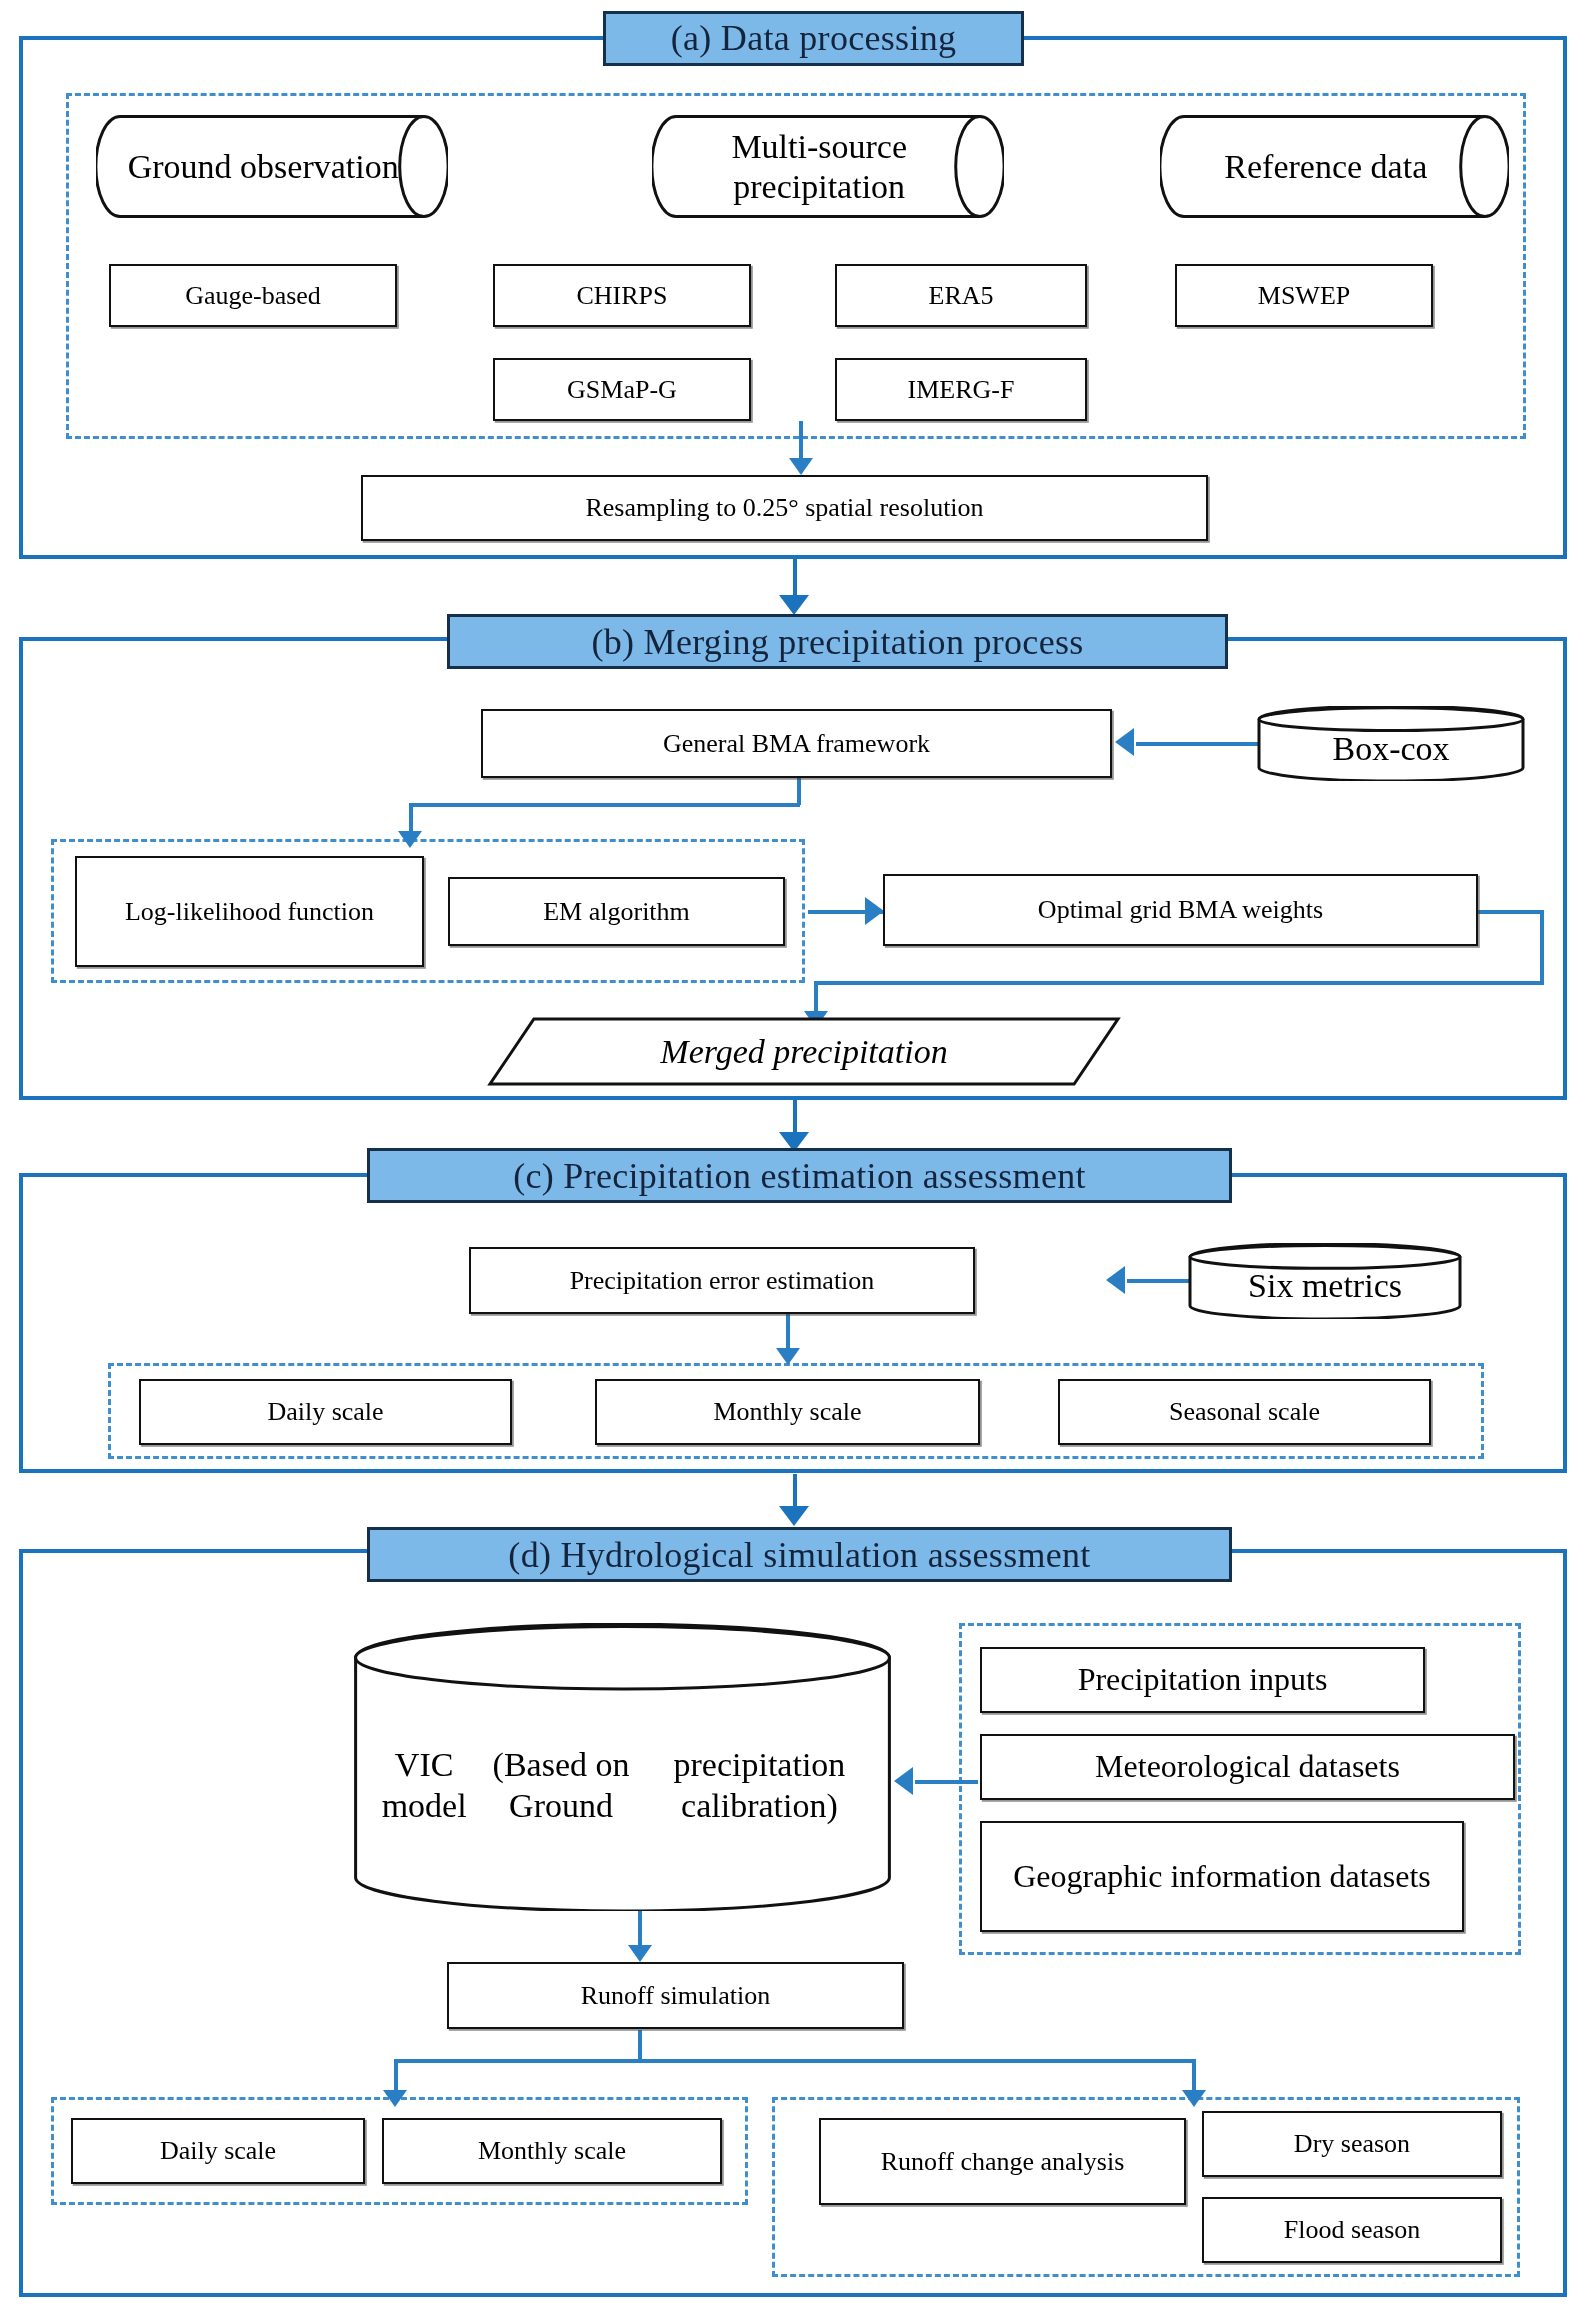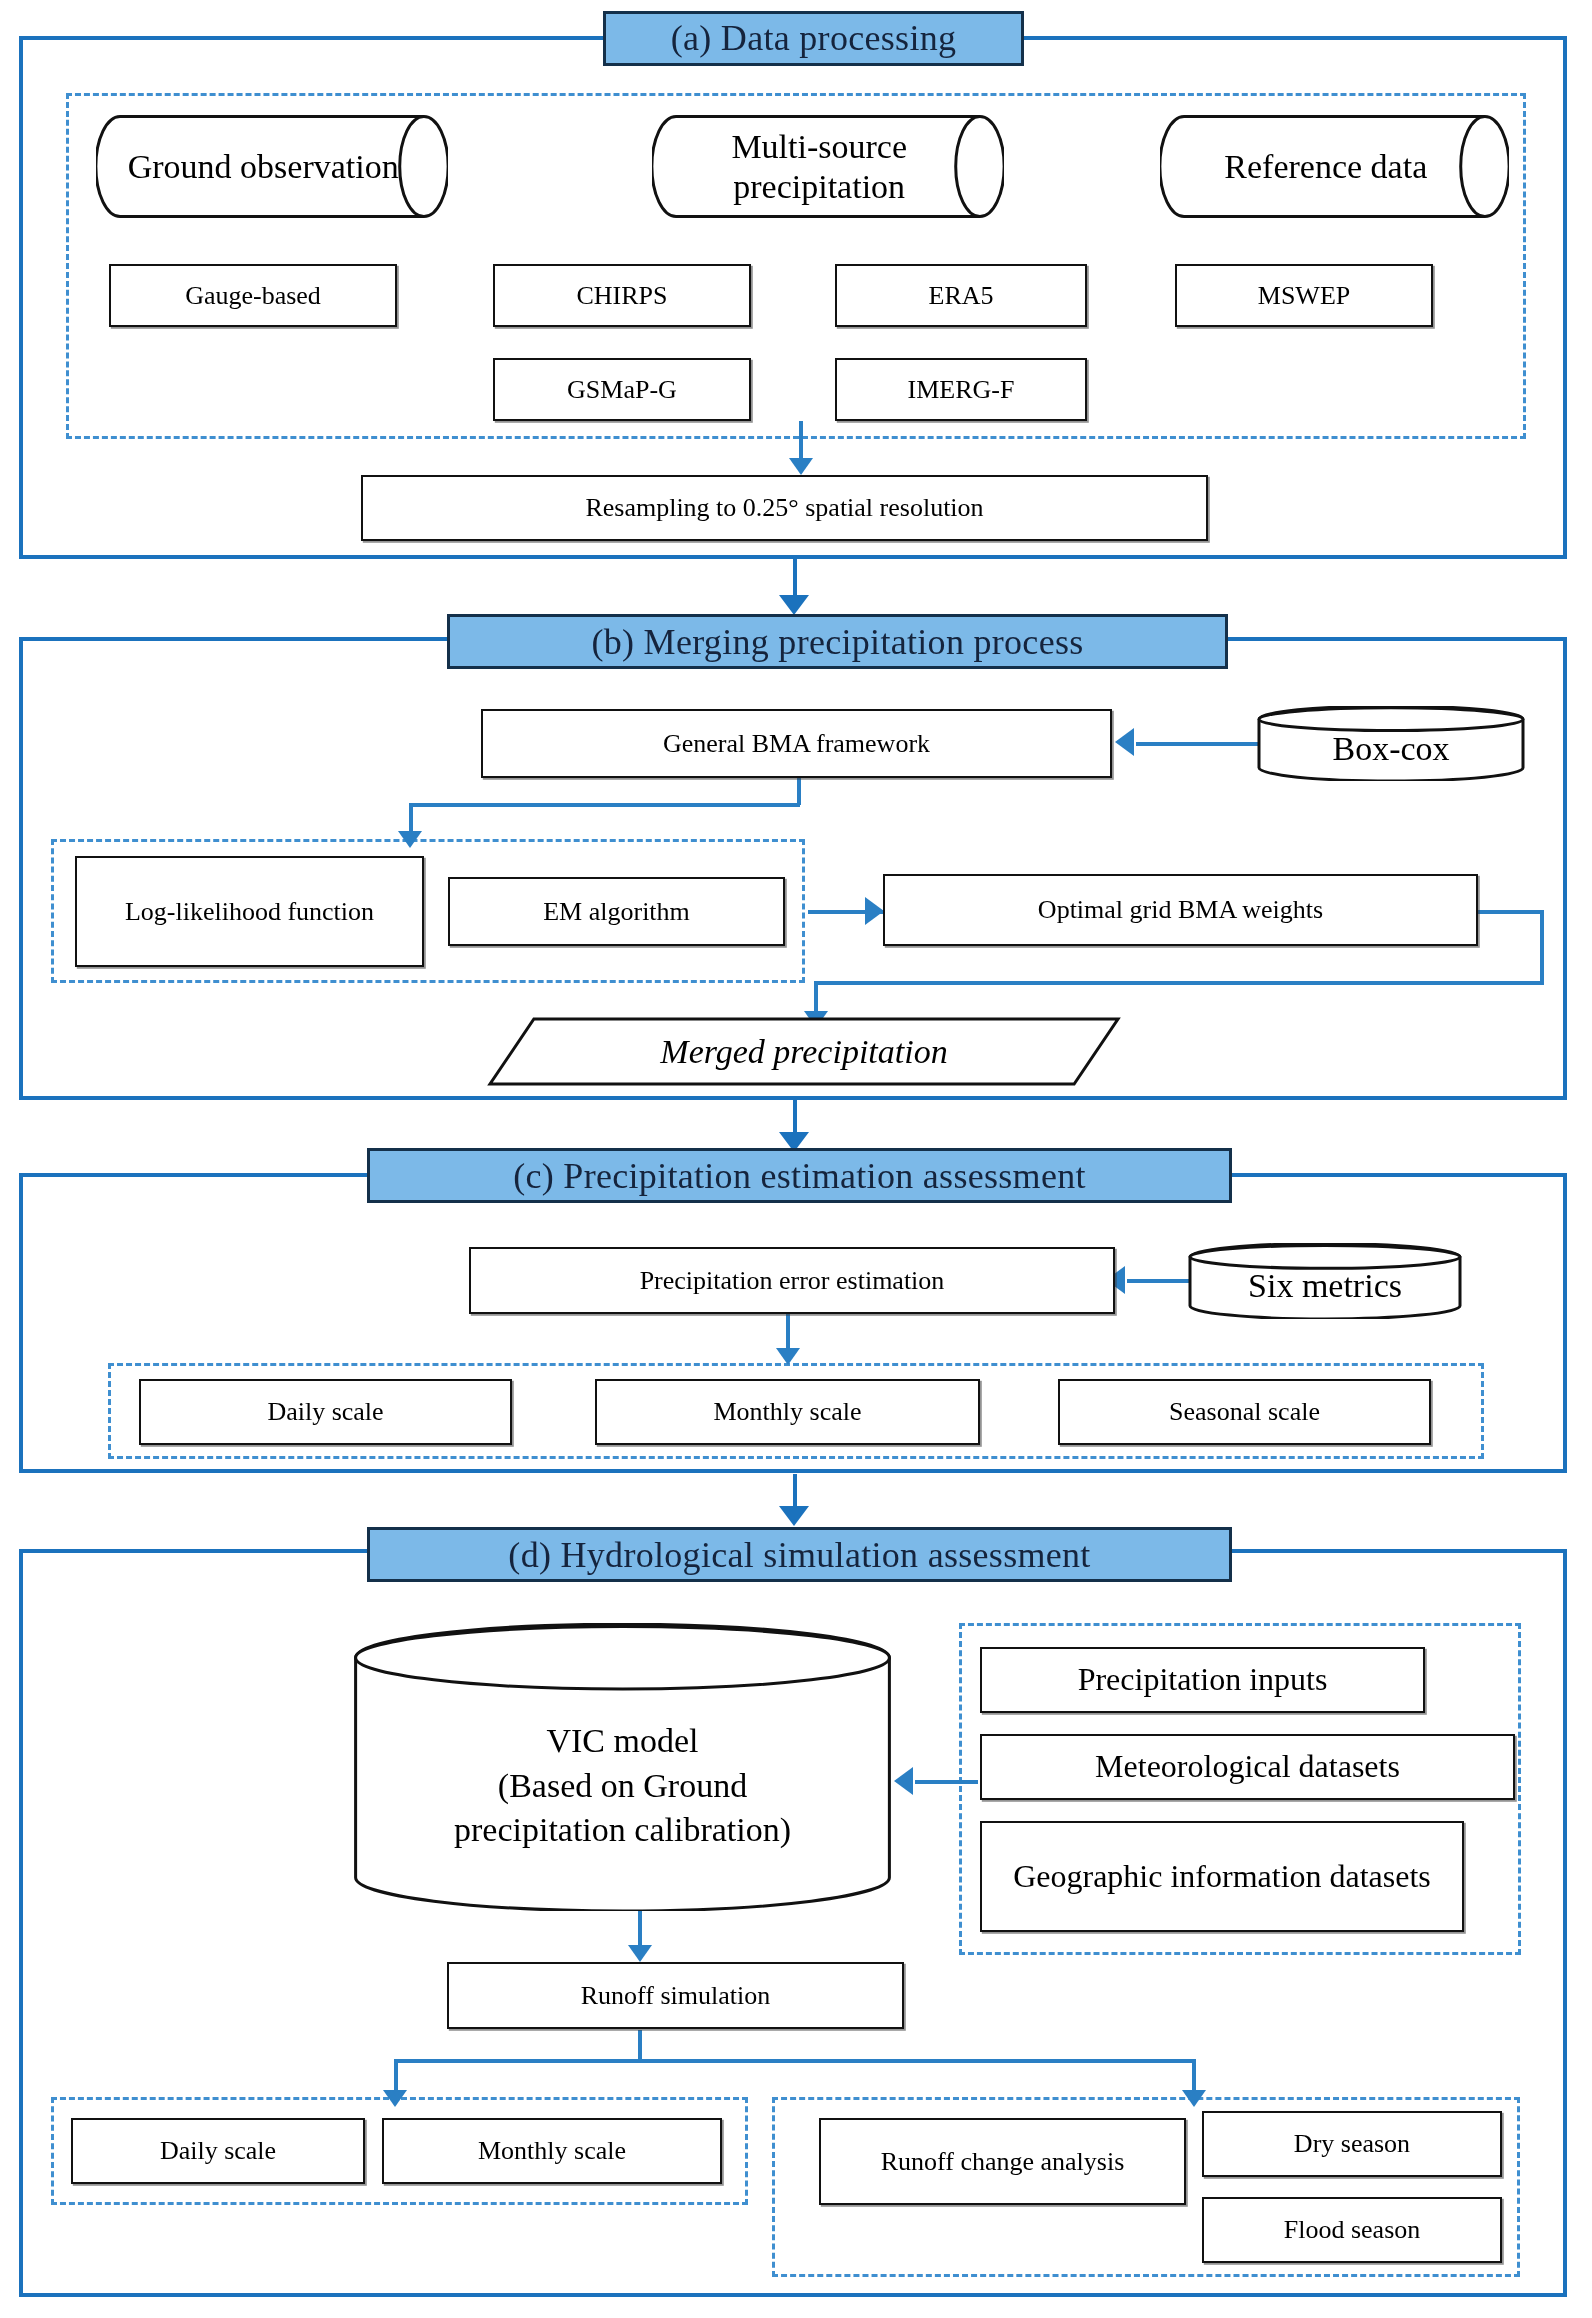--- a/index.html
+++ b/index.html
@@ -219,21 +219,21 @@
       </div>
   </div>
 
   <div class="conn v" style="left:793px;top:1100px;height:37px;"></div>
   <div class="arrow-d" style="left:779px;top:1132px;"></div>
 
   <div class="section" style="left:19px;top:1173px;width:1548px;height:300px;"></div>
 
   <div class="sec-title" style="left:367px;top:1148px;width:865px;height:55px;">(c) Precipitation estimation assessment</div>
 
-  <div class="box" style="left:469px;top:1247px;width:646px;height:67px;">Precipitation error estimation</div>
+  <div class="box" style="left:469px;top:1247px;width:506px;height:67px;">Precipitation error estimation</div>
 
   <div class="vcyl" style="left:1187px;top:1243px;width:276px;height:76px;">
     <svg viewBox="0 0 460 126" preserveAspectRatio="none">
       <path d="M 5 23 L 5 104 A 225 22 0 0 0 455 104 L 455 23 A 225 22 0 0 0 5 23 Z" fill="#fff" stroke="#111" stroke-width="5"></path>
       <ellipse cx="230" cy="23" rx="225" ry="19" fill="#fff" stroke="#111" stroke-width="5"></ellipse>
     </svg>
     <div class="lbl">
         <span>Six metrics</span>
       </div>
   </div>
@@ -255,21 +255,21 @@
 
   <div class="section" style="left:19px;top:1549px;width:1548px;height:748px;"></div>
 
   <div class="sec-title" style="left:367px;top:1527px;width:865px;height:55px;">(d) Hydrological simulation assessment</div>
 
   <div class="vcyl" style="left:352px;top:1623px;width:541px;height:288px;">
     <svg viewBox="0 0 900 480" preserveAspectRatio="none">
       <path d="M 6 58 L 6 424 A 444 56 0 0 0 894 424 L 894 58 A 444 56 0 0 0 6 58 Z" fill="#fff" stroke="#111" stroke-width="5"></path>
       <ellipse cx="450" cy="58" rx="444" ry="52" fill="#fff" stroke="#111" stroke-width="5"></ellipse>
     </svg>
-    <div class="lbl" style="flex-direction:column;gap:3.6px;padding-top:9%;">
+    <div class="lbl" style="gap:3.6px;padding-top:9%;">
       <span>VIC model</span>
       <span>(Based on Ground</span>
       <span>precipitation calibration)</span>
     </div>
   </div>
 
   <div class="dashed" style="left:959px;top:1623px;width:562px;height:332px;"></div>
 
   <div class="box small" style="left:980px;top:1647px;width:445px;height:66px;">Precipitation inputs</div>
   <div class="box small" style="left:980px;top:1734px;width:535px;height:66px;">Meteorological datasets</div>

